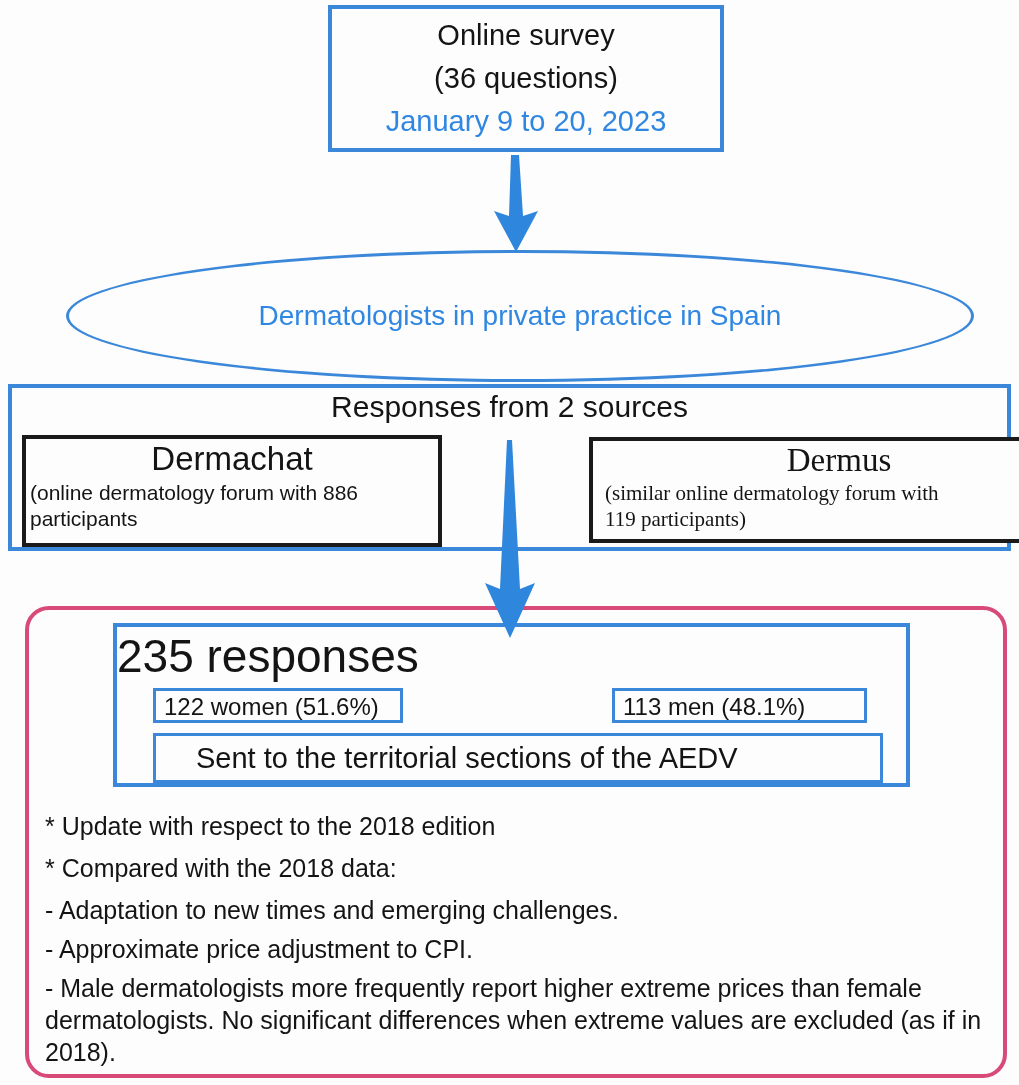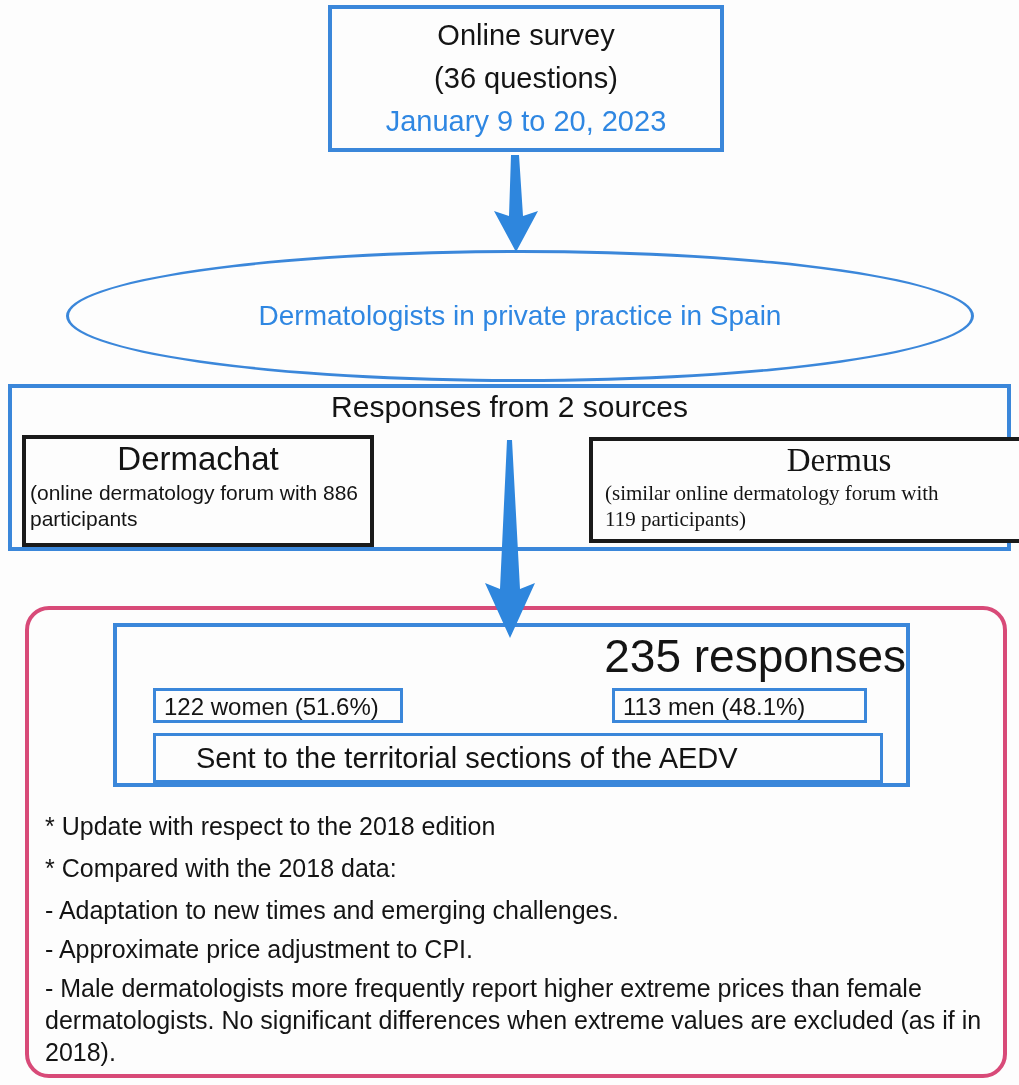--- a/index.html
+++ b/index.html
@@ -24,31 +24,31 @@
 
   
   .pop-ellipse{left:66px;top:250px;width:908px;height:132px;border:3px solid #3b87da;
     border-radius:50%;display:flex;align-items:center;justify-content:center;
     font-size:28px;color:#2f87e2;z-index:2;background:transparent;}
 
   
   .sources-box{left:8px;top:384px;width:1003px;height:167px;border:4px solid #3b87da;z-index:3;}
   .sources-title{position:absolute;left:0;top:2px;width:100%;text-align:center;font-size:30px;}
   .black-box{position:absolute;box-sizing:border-box;border:4px solid #1a1a1a;background:#fdfdfd;}
-  .dermachat-box{left:10px;top:47px;width:352px;height:112px;}
+  .dermachat-box{left:10px;top:47px;width:420px;height:112px;}
   .dermus-box{left:577px;top:49px;width:500px;height:106px;font-family:Liberation Serif, serif;}
   .src-name{width:100%;text-align:center;font-size:33px;margin-top:1px;}
   .src-desc{font-size:21px;line-height:1.22;padding:2px 4px 0 4px;}
   .dermus-box .src-desc{padding-left:12px;}
 
   
   .pink-box{left:25px;top:606px;width:982px;height:472px;border:4px solid #d84a78;border-radius:24px;z-index:1;}
   .responses-box{position:absolute;left:84px;top:13px;width:797px;height:164px;
     box-sizing:border-box;border:4px solid #3b87da;}
-  .total-label{position:absolute;left:0;top:2px;width:100%;text-align:right;font-size:46px;}
+  .total-label{position:absolute;left:0;top:2px;width:100%;text-align:left;font-size:46px;}
   .mini-box{position:absolute;box-sizing:border-box;border:3px solid #3b87da;
     font-size:24px;line-height:30px;padding:1px 0 0 8px;white-space:nowrap;}
   .women-box{left:36px;top:61px;width:250px;height:35px;}
   .men-box{left:495px;top:61px;width:255px;height:35px;}
   .sent-box{position:absolute;left:36px;top:106px;width:730px;height:50px;
     box-sizing:border-box;border:3px solid #3b87da;font-size:29px;line-height:45px;
     padding-left:40px;white-space:nowrap;}
 
   
   .notes{position:absolute;left:16px;top:200px;width:945px;font-size:25px;line-height:1.28;}

